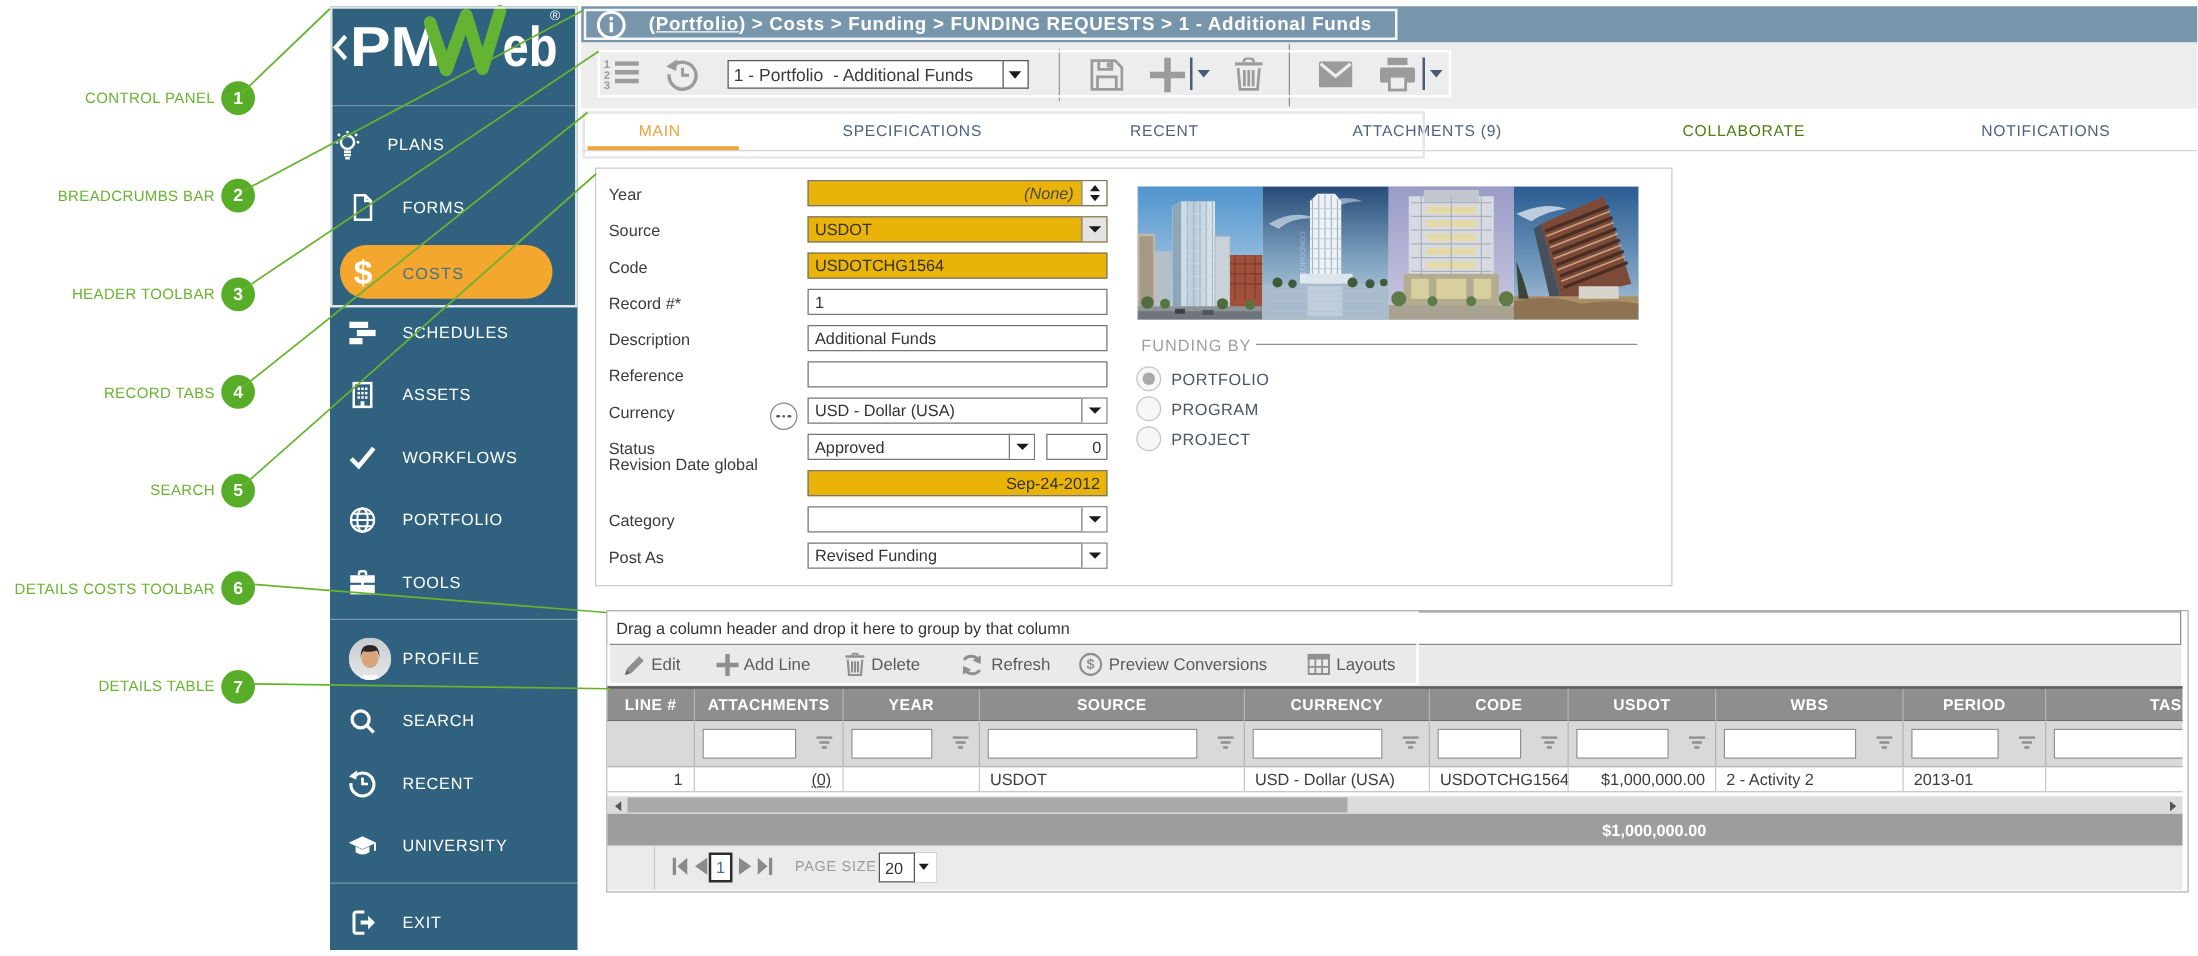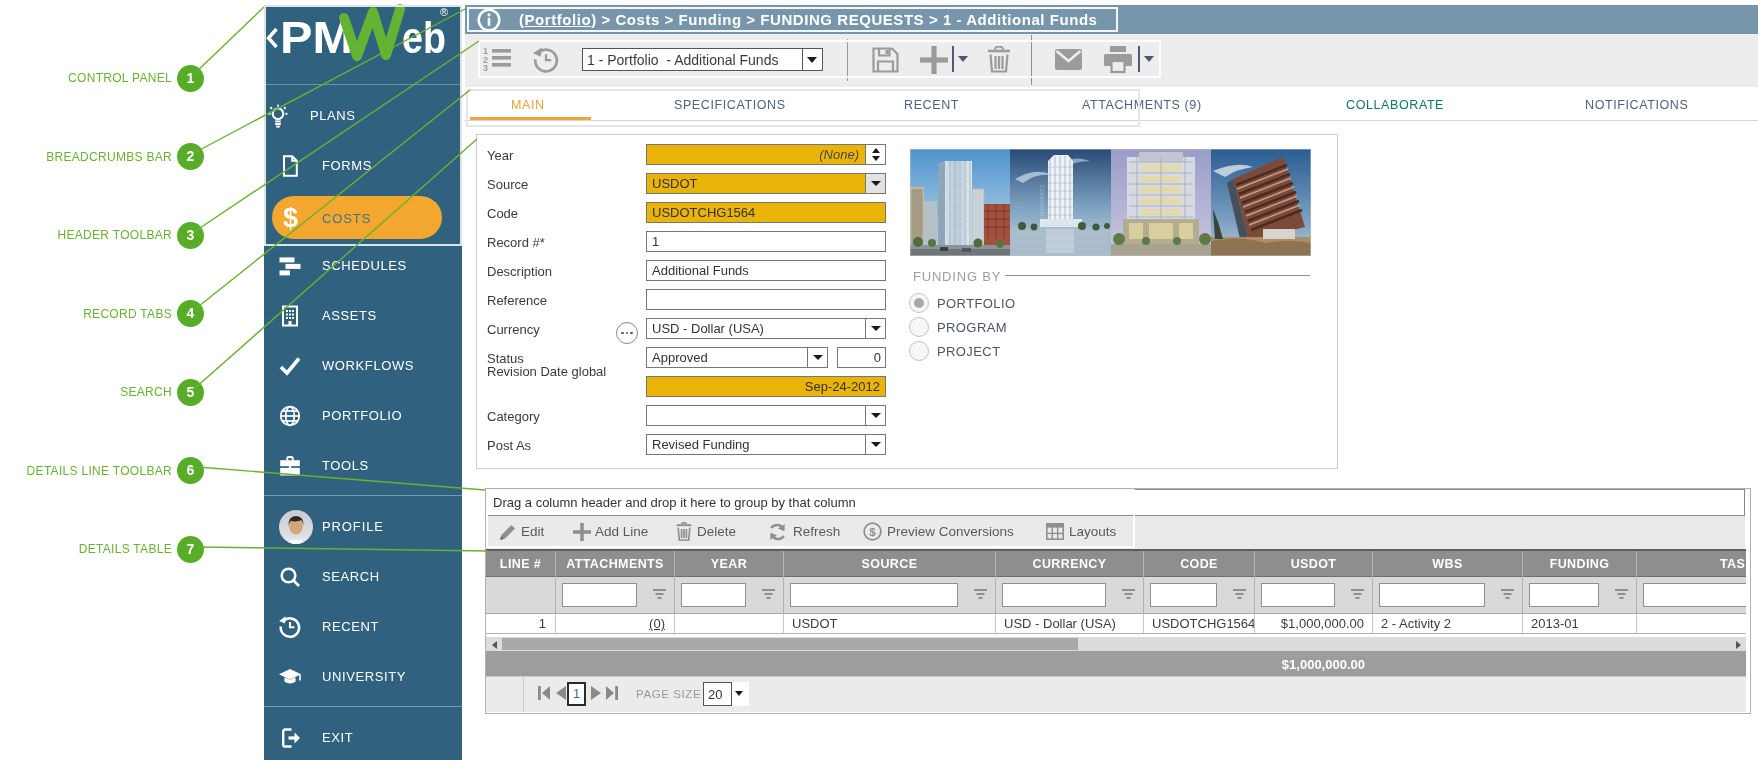--- a/index.html
+++ b/index.html
@@ -37,21 +37,21 @@
 <div class="lbl" style="top:71px">CONTROL PANEL</div>
 <div class="num" style="top:64.5px">1</div>
 <div class="lbl" style="top:149.5px">BREADCRUMBS BAR</div>
 <div class="num" style="top:143px">2</div>
 <div class="lbl" style="top:228px">HEADER TOOLBAR</div>
 <div class="num" style="top:221.5px">3</div>
 <div class="lbl" style="top:306.5px">RECORD TABS</div>
 <div class="num" style="top:300px">4</div>
 <div class="lbl" style="top:385px">SEARCH</div>
 <div class="num" style="top:378.5px">5</div>
-<div class="lbl" style="top:463.5px">DETAILS LINE TOOLBAR</div>
+<div class="lbl" style="top:463.5px">DETAILS COSTS TOOLBAR</div>
 <div class="num" style="top:457px">6</div>
 <div class="lbl" style="top:542px">DETAILS TABLE</div>
 <div class="num" style="top:535.5px">7</div>
 
 <div id="sidebar"></div>
 
 <div class="abs" style="left:264px;top:5px;width:198px;height:80px;border-bottom:1px solid rgba(255,255,255,.3)"></div>
 <svg class="abs" style="left:264px;top:0" width="200" height="80" viewBox="0 0 200 80">
 <path d="M12.5,29 L4.5,38 L12.5,47" fill="none" stroke="#fff" stroke-width="3.4"></path>
 <text x="16" y="53" font-family="Liberation Sans" font-size="45" font-weight="bold" fill="#fff" textLength="73" lengthAdjust="spacingAndGlyphs">PM</text>
@@ -268,21 +268,21 @@
     <rect x="8.5" y="15" width="13" height="11" fill="#ededed" stroke="#9b9b9b" stroke-width="2.2"></rect>
   </svg>
 <div class="abs" style="left:1138px;top:46px;width:2px;height:26px;background:#4e5a77"></div>
 <div class="abs" style="left:1144px;top:56px;width:0;height:0;border-left:5px solid transparent;border-right:5px solid transparent;border-top:6px solid #4a5878"></div>
 <div class="abs" style="left:478px;top:40px;width:683px;height:38px;border:2px solid rgba(255,255,255,.95)"></div>
 <div class="abs" style="left:465px;top:87px;width:1293px;height:34px;background:#fff;border-bottom:1px solid #d4d4d4"></div>
 <div class="abs" style="left:511px;top:98px;font-size:12.5px;letter-spacing:.6px;color:#efa23b">MAIN</div>
 <div class="abs" style="left:674px;top:98px;font-size:12.5px;letter-spacing:.6px;color:#4c637e">SPECIFICATIONS</div>
 <div class="abs" style="left:904px;top:98px;font-size:12.5px;letter-spacing:.6px;color:#4c637e">RECENT</div>
 <div class="abs" style="left:1082px;top:98px;font-size:12.5px;letter-spacing:.6px;color:#4c637e">ATTACHMENTS (9)</div>
-<div class="abs" style="left:1346px;top:98px;font-size:12.5px;letter-spacing:.6px;color:#0f766e">COLLABORATE</div>
+<div class="abs" style="left:1346px;top:98px;font-size:12.5px;letter-spacing:.6px;color:#4d7c0f">COLLABORATE</div>
 <div class="abs" style="left:1585px;top:98px;font-size:12.5px;letter-spacing:.6px;color:#4c637e">NOTIFICATIONS</div>
 <div class="abs" style="left:470px;top:117px;width:121px;height:3px;background:#f0a43c"></div>
 <div class="abs" style="left:466px;top:89px;width:674px;height:38px;border:2px solid #e6e6e6"></div>
 <div class="abs" style="left:476px;top:134px;width:862px;height:335px;background:#fff;border:1px solid #cbcbcb"></div>
 
 <div class="fldlbl" style="left:487px;top:148px">Year</div>
 <div class="fldlbl" style="left:487px;top:177px">Source</div>
 <div class="fldlbl" style="left:487px;top:206px">Code</div>
 <div class="fldlbl" style="left:487px;top:235px">Record #*</div>
 <div class="fldlbl" style="left:487px;top:264px">Description</div>
@@ -583,21 +583,21 @@
 <div class="abs" style="left:486px;top:549px;width:1260px;height:28px;background:#8e8e8e;border-top:2px solid #5e5e5e;border-bottom:1px solid #6e6e6e"></div>
 <div class="abs" style="left:486px;top:551px;width:1260px;height:26px;overflow:hidden">
  <div class="th" style="left:0;width:70px">LINE #</div>
  <div class="th" style="left:70px;width:119px">ATTACHMENTS</div>
  <div class="th" style="left:189px;width:109px">YEAR</div>
  <div class="th" style="left:298px;width:212px">SOURCE</div>
  <div class="th" style="left:510px;width:148px">CURRENCY</div>
  <div class="th" style="left:658px;width:111px">CODE</div>
  <div class="th" style="left:769px;width:118px">USDOT</div>
  <div class="th" style="left:887px;width:150px">WBS</div>
- <div class="th" style="left:1037px;width:114px">FUNDING</div>
+ <div class="th" style="left:1037px;width:114px">PERIOD</div>
  <div class="th" style="left:1151px;width:109px;border-right:none;text-align:left;padding-left:83px">TASK</div>
 </div>
 
 <div class="abs" style="left:486px;top:577px;width:1260px;height:37px;background:#d9d9d9;border-bottom:1px solid #a9a9a9;overflow:hidden">
  <div class="fc" style="left:0;width:70px"></div>
  <div class="fc" style="left:70px;width:119px">
       <div class="fin" style="left:6px;width:75px"></div>
       <svg class="fico" style="right:8px" viewBox="0 0 13 11">
         <g fill="#8f8f8f">
           <rect x="0" y="0" width="13" height="2"></rect>

